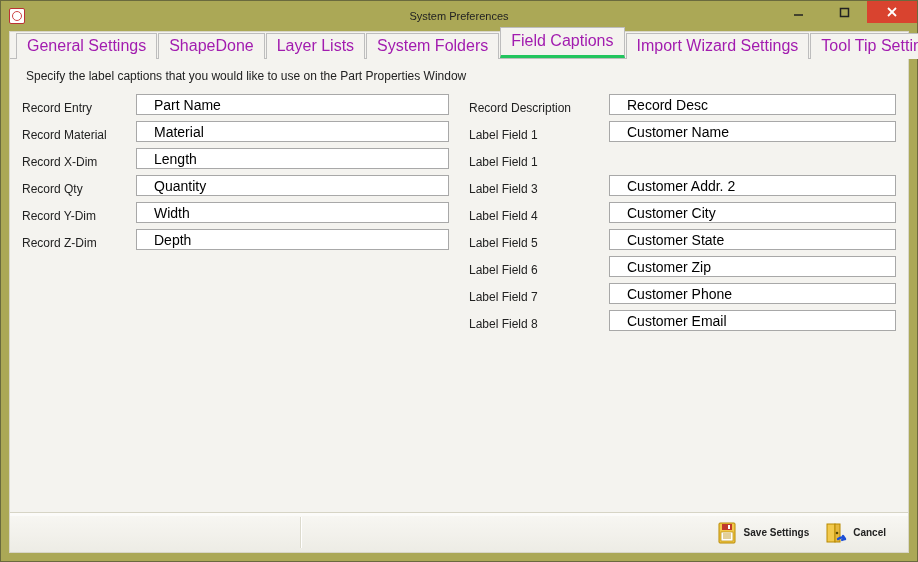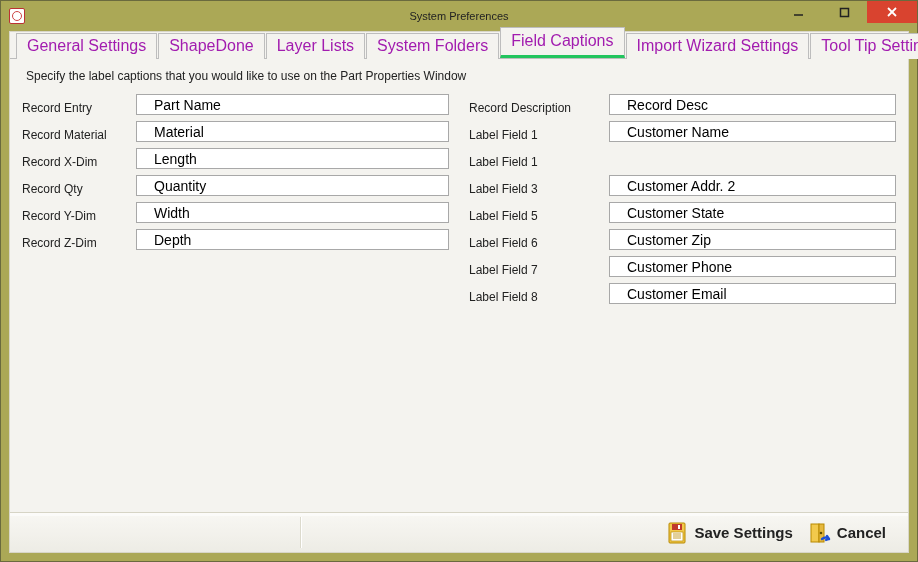--- a/index.html
+++ b/index.html
@@ -187,21 +187,21 @@
     width:24px;height:2px;
     background-image: radial-gradient(#bbb 0.5px, transparent 0.5px);
     background-size:4px 2px;
   }
   .action-btn {
     display: inline-flex;
     align-items: center;
     gap: 6px;
     margin-left: 8px;
     font-weight: bold;
-    font-size: 15px;
+    font-size: 10px;
     color: #222;
     cursor: default;
     padding:2px 4px;
   }
   .icon-save, .icon-cancel {
     width: 22px; height: 24px;
     display:inline-block;
   }
 </style>
 </head>
@@ -285,20 +285,24 @@
           <div class="form-row">
             <div class="lbl">Label Field 1</div>
             <input type="text" value="Customer Name" style="">
           </div>
           <div class="form-row">
             <div class="lbl">Label Field 1</div>
           </div>
           <div class="form-row">
             <div class="lbl">Label Field 3</div>
             <input type="text" value="Customer Addr. 2" style="">
+          </div>
+          <div class="form-row">
+            <div class="lbl">Label Field 4</div>
+            <input type="text" value="Customer City" style="">
           </div>
           <div class="form-row">
             <div class="lbl">Label Field 5</div>
             <input type="text" value="Customer State" style="">
           </div>
           <div class="form-row">
             <div class="lbl">Label Field 6</div>
             <input type="text" value="Customer Zip" style="">
           </div>
           <div class="form-row">

